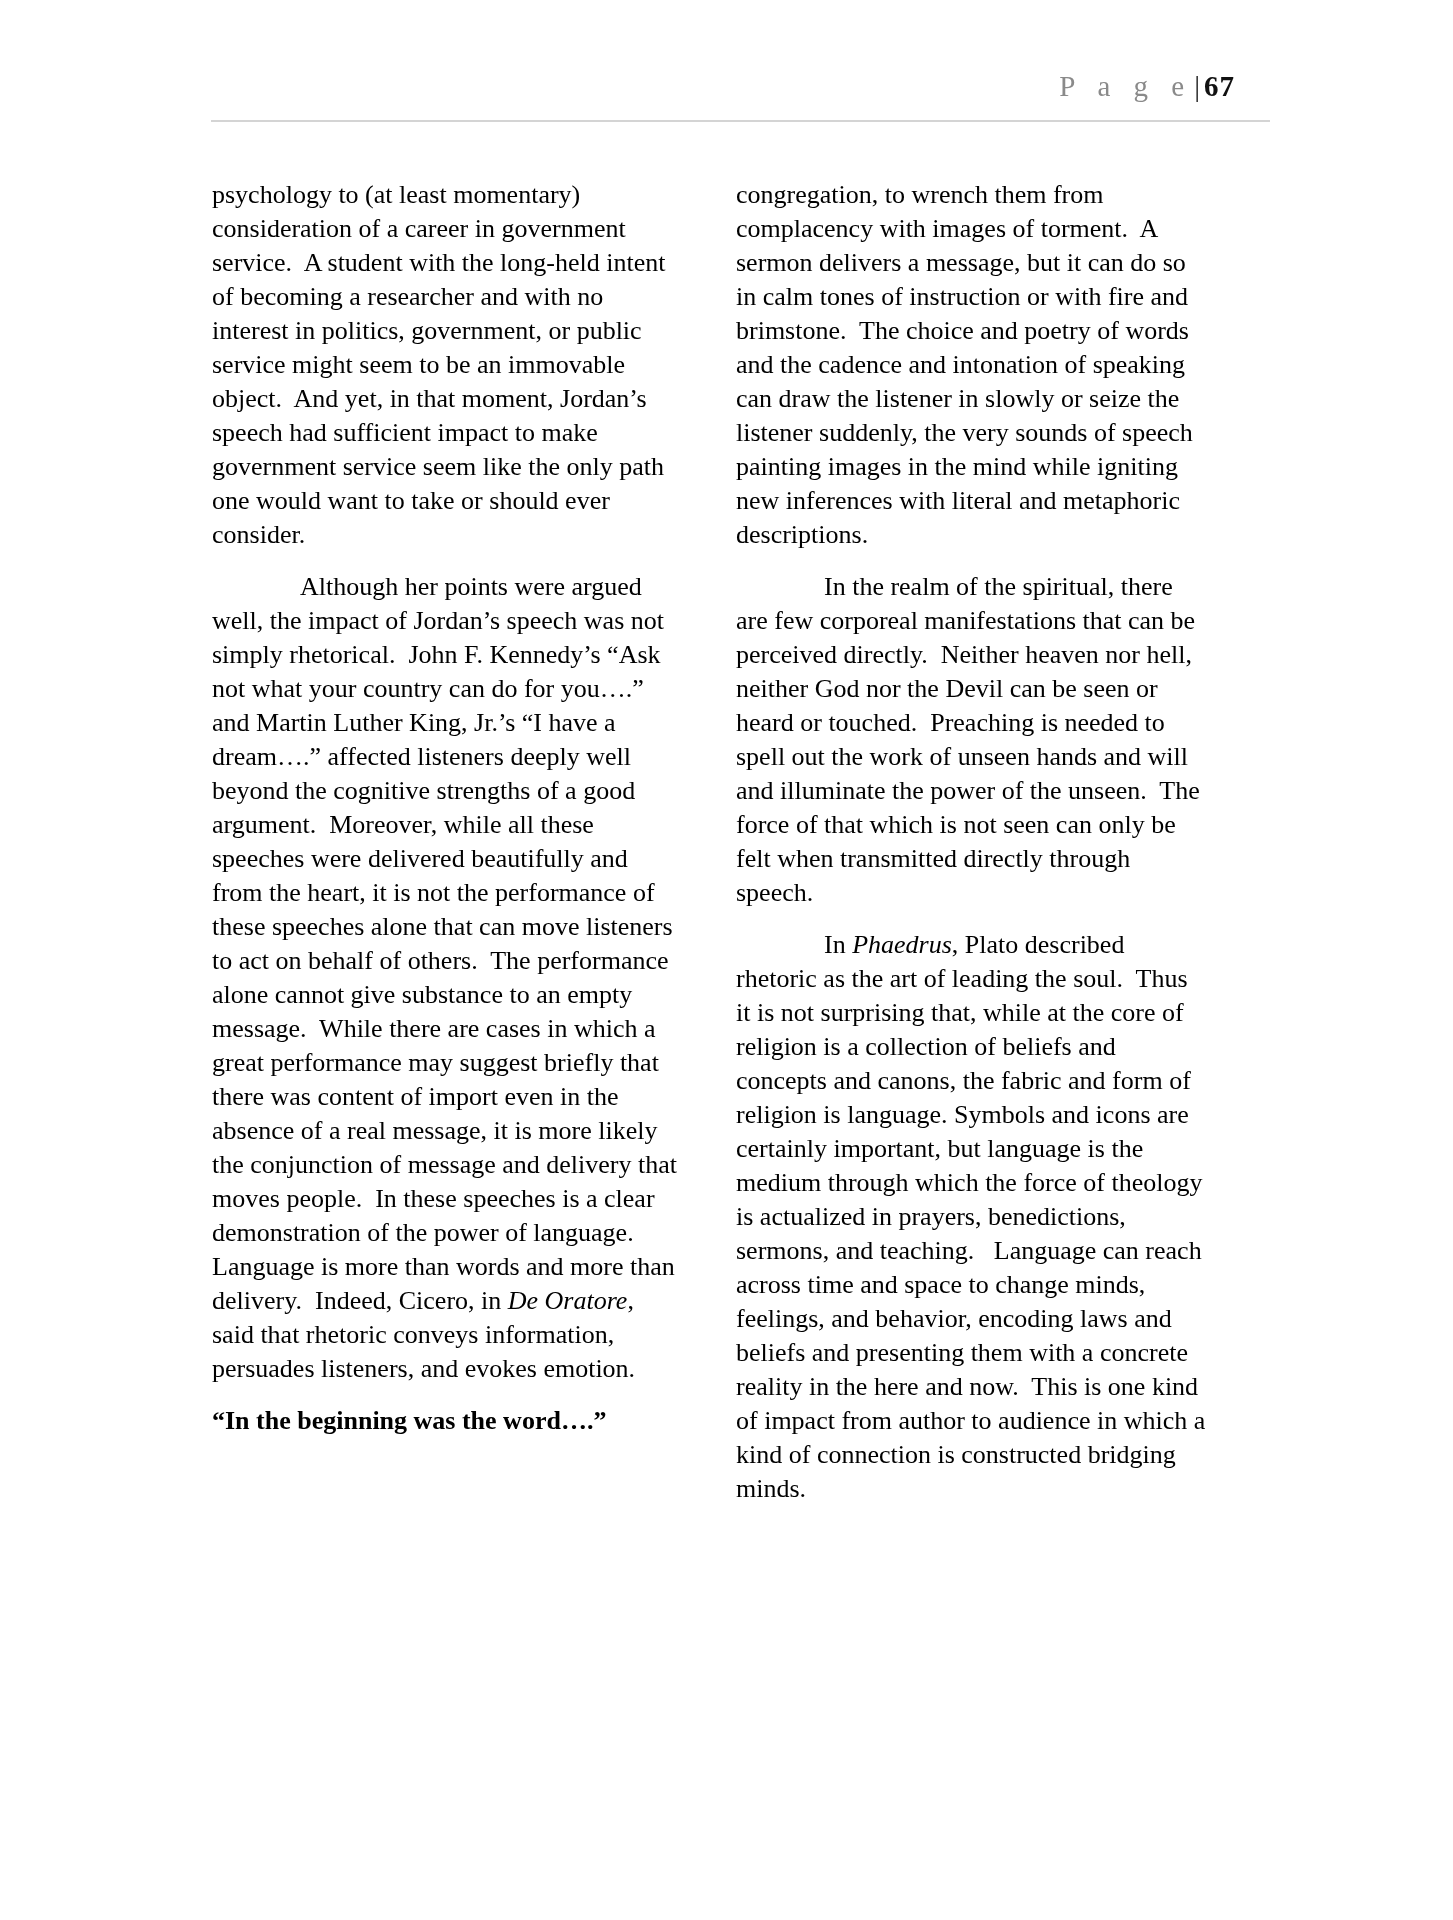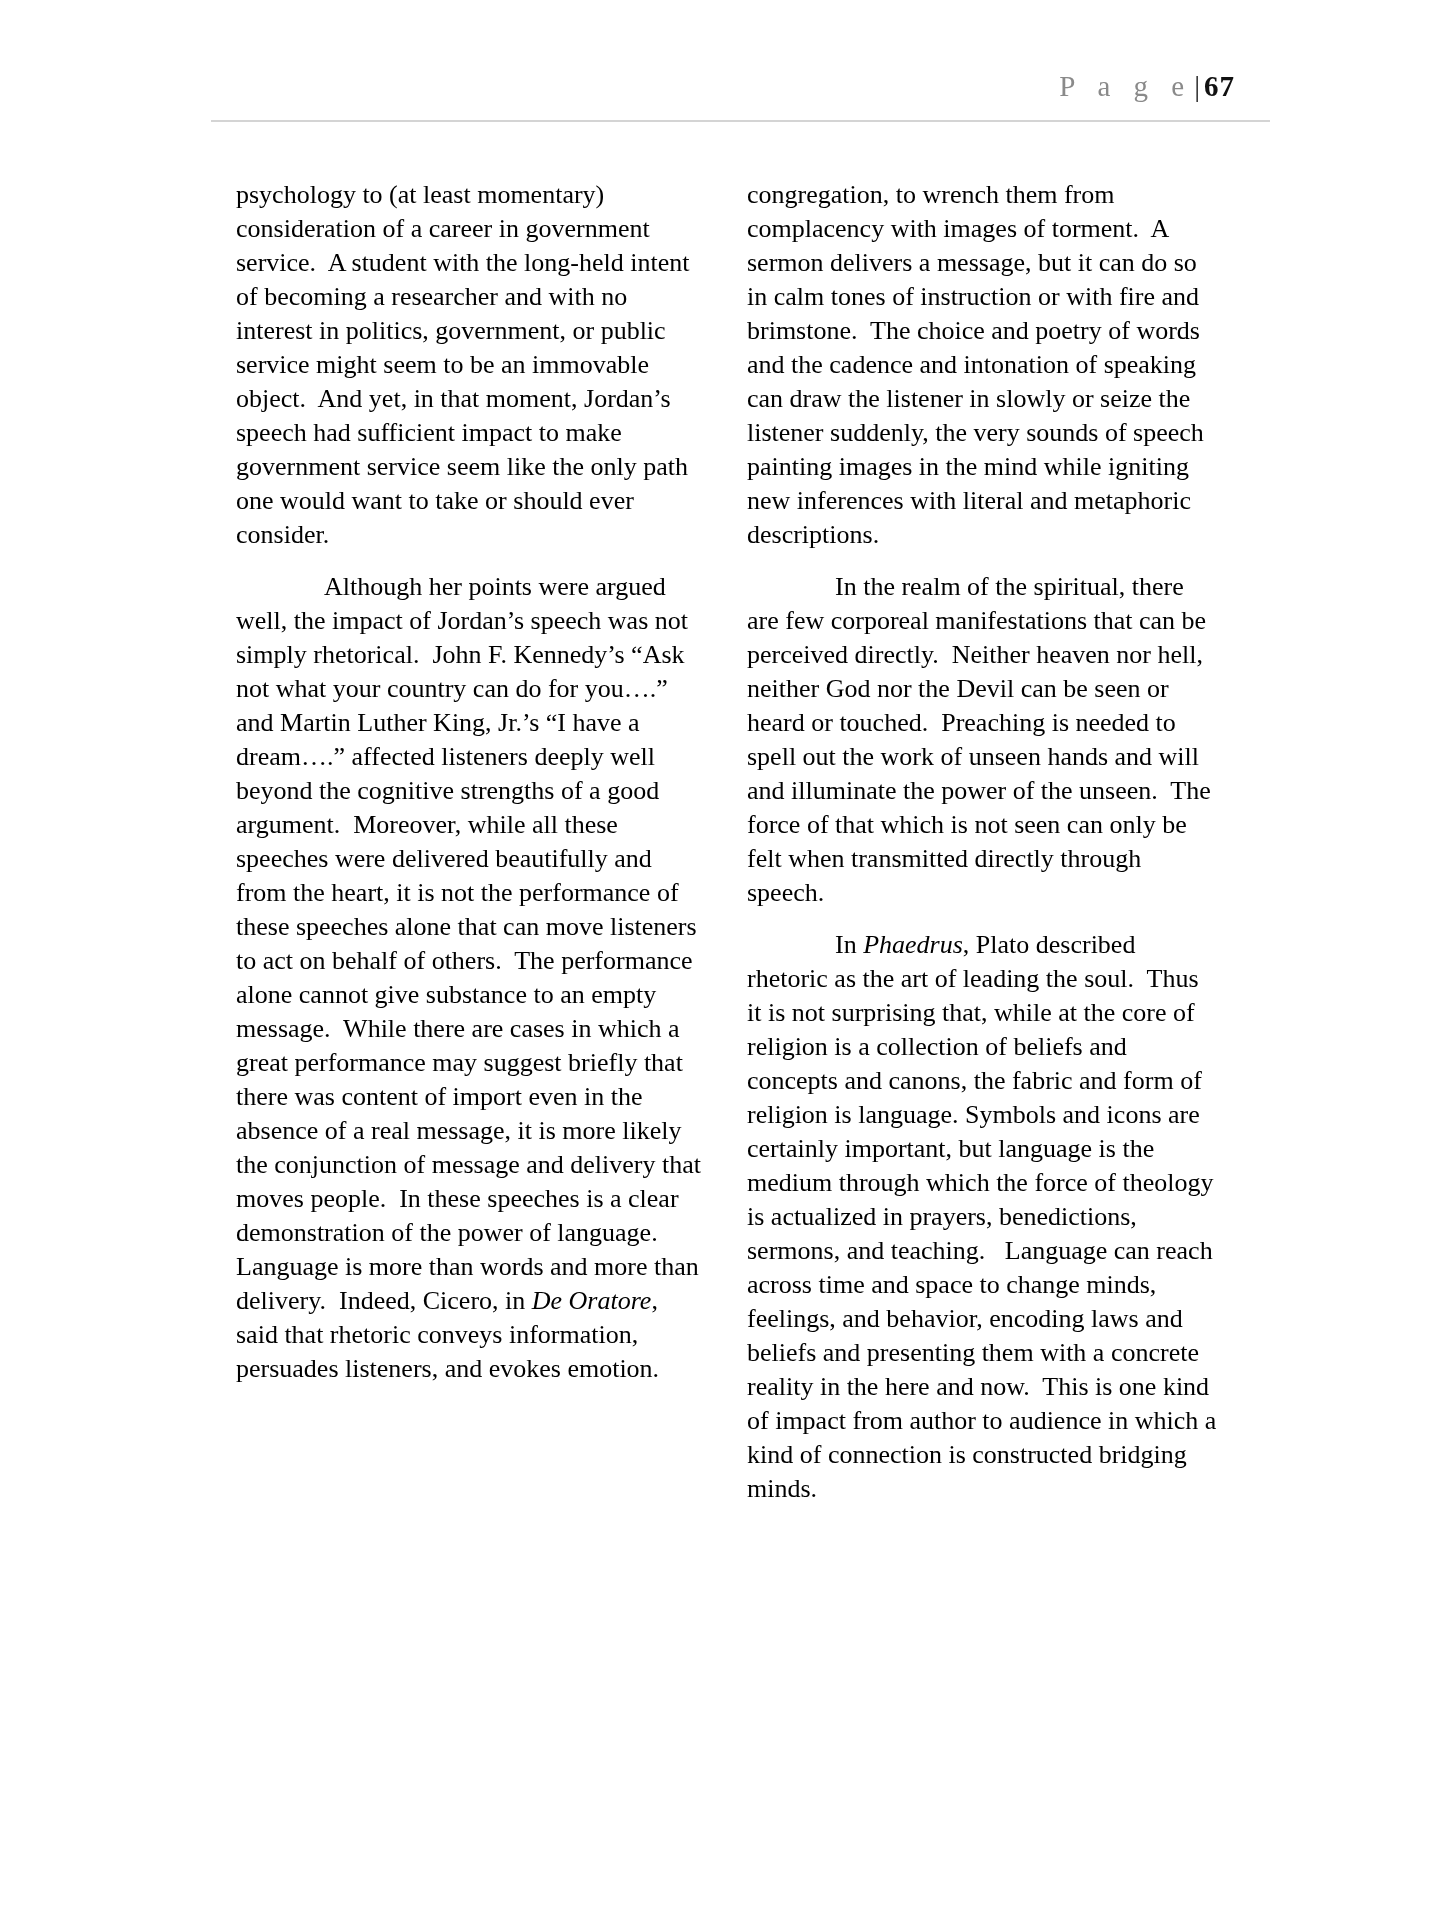--- a/index.html
+++ b/index.html
@@ -40,22 +40,21 @@
     width: 1059px; height: 2px;
     background: #d4d4d4;
   }
 
   
   .columns {
     position: absolute;
     left: 212px; top: 178px;
     width: 1029px;
     display: flex;
-    gap: 41px;
-    justify-content: center;
+    gap: 54px;
   }
   .col { width: 470px; }
   .col p {
     margin: 0 0 18px 0;
     font-size: 26px;
     line-height: 34px;
     text-align: left;
     white-space: pre-wrap;
   }
   .col p.indent { text-indent: 88px; }
@@ -80,20 +79,21 @@
   <div class="page-header">
     <span class="page-word">P a g e</span><span class="bar">|</span><span class="page-num">67</span>
   </div>
 
   <div class="header-rule"></div>
 
   <div class="columns">
     <div class="col">
         <p><span>psychology to (at least momentary) consideration of a career in government service.  A student with the long-held intent of becoming a researcher and with no interest in politics, government, or public service might seem to be an immovable object.  And yet, in that moment, Jordan’s speech had sufficient impact to make government service seem like the only path one would want to take or should ever consider.</span></p>
         <p class="indent"><span>Although her points were argued well, the impact of Jordan’s speech was not simply rhetorical.  John F. Kennedy’s “Ask not what your country can do for you….” and Martin Luther King, Jr.’s “I have a dream….” affected listeners deeply well beyond the cognitive strengths of a good argument.  Moreover, while all these speeches were delivered beautifully and from the heart, it is not the performance of these speeches alone that can move listeners to act on behalf of others.  The performance alone cannot give substance to an empty message.  While there are cases in which a great performance may suggest briefly that there was content of import even in the absence of a real message, it is more likely the conjunction of message and delivery that moves people.  In these speeches is a clear demonstration of the power of language. Language is more than words and more than delivery.  Indeed, Cicero, in </span><em>De Oratore</em><span>, said that rhetoric conveys information, persuades listeners, and evokes emotion.</span></p>
+        <p class="heading"><span>“In the beginning was the word….”</span></p>
       </div>
     <div class="col">
         <p><span>congregation, to wrench them from complacency with images of torment.  A sermon delivers a message, but it can do so in calm tones of instruction or with fire and brimstone.  The choice and poetry of words and the cadence and intonation of speaking can draw the listener in slowly or seize the listener suddenly, the very sounds of speech painting images in the mind while igniting new inferences with literal and metaphoric descriptions.</span></p>
         <p class="indent"><span>In the realm of the spiritual, there are few corporeal manifestations that can be perceived directly.  Neither heaven nor hell, neither God nor the Devil can be seen or heard or touched.  Preaching is needed to spell out the work of unseen hands and will and illuminate the power of the unseen.  The force of that which is not seen can only be felt when transmitted directly through speech.</span></p>
         <p class="indent"><span>In </span><em>Phaedrus</em><span>, Plato described rhetoric as the art of leading the soul.  Thus it is not surprising that, while at the core of religion is a collection of beliefs and concepts and canons, the fabric and form of religion is language. Symbols and icons are certainly important, but language is the medium through which the force of theology is actualized in prayers, benedictions, sermons, and teaching.   Language can reach across time and space to change minds, feelings, and behavior, encoding laws and beliefs and presenting them with a concrete reality in the here and now.  This is one kind of impact from author to audience in which a kind of connection is constructed bridging minds.</span></p>
       </div>
   </div>
 
 
 </div>

